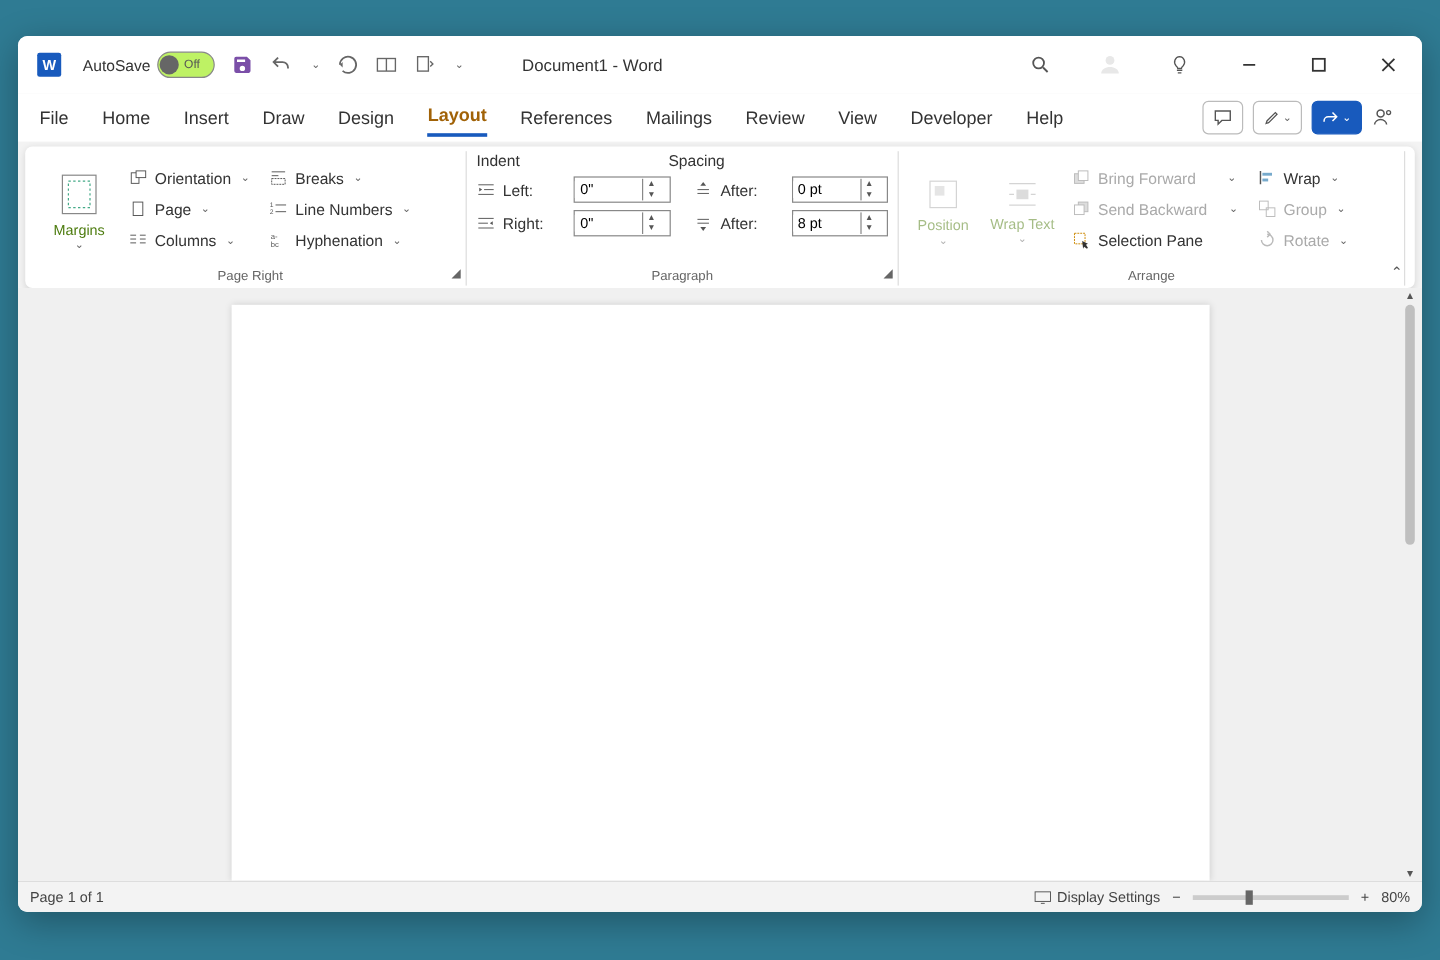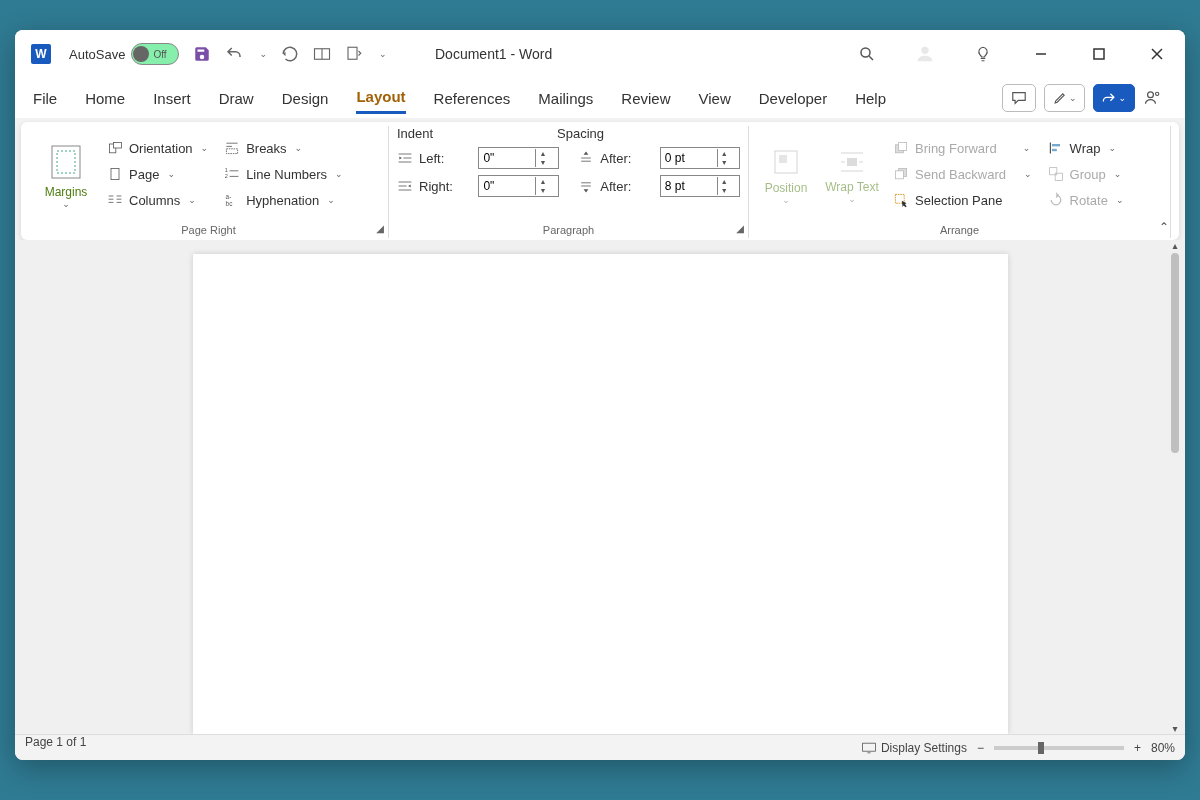--- a/index.html
+++ b/index.html
@@ -1,21 +1,21 @@
 <!DOCTYPE html>
 <html><head>
 <meta charset="utf-8">
 <style>
 *{box-sizing:border-box;margin:0;padding:0;font-family:"Segoe UI",Arial,sans-serif}
 body{background:#2f7b93;width:1200px;height:800px;overflow:hidden;padding:30px 15px 40px 15px}
 .window{background:#f3f3f3;width:100%;height:100%;border-radius:8px;overflow:hidden;display:flex;flex-direction:column;box-shadow:0 8px 30px rgba(0,0,0,.3)}
 .titlebar{height:48px;background:#fff;display:flex;align-items:center;padding:0 8px;position:relative}
 .wlogo{width:20px;height:20px;background:#185abd;color:#fff;display:flex;align-items:center;justify-content:center;font-weight:bold;font-size:12px;border-radius:2px;margin-left:8px;margin-right:18px}
 .autosave-label{font-size:13px;color:#333;margin-right:6px}
-.autosave-toggle{width:48px;height:22px;border:1px solid #888;border-radius:11px;display:flex;align-items:center;padding:1px;margin-right:14px;background:#86efac}
+.autosave-toggle{width:48px;height:22px;border:1px solid #888;border-radius:11px;display:flex;align-items:center;padding:1px;margin-right:14px;background:#bef264}
 .autosave-knob{width:16px;height:16px;background:#666;border-radius:50%}
 .autosave-off{font-size:10px;color:#555;margin-left:4px}
 .qat{display:flex;align-items:center;gap:14px}
 .qat-btn{color:#666;font-size:16px;cursor:pointer}
 .save-icon{color:#7b4fa8;font-size:18px}
 .doc-title{position:absolute;left:420px;font-size:14px;color:#333}
 .title-right{position:absolute;right:8px;display:flex;align-items:center;gap:18px}
 .title-right .tbtn{width:40px;height:40px;display:flex;align-items:center;justify-content:center;color:#555;font-size:14px;cursor:pointer}
 .tabs{height:40px;background:#fff;display:flex;align-items:center;padding:0 18px;gap:28px;border-bottom:none}
 .tab{font-size:15px;color:#333;padding:6px 0;cursor:pointer}
@@ -47,21 +47,21 @@
 .spin input{border:none;width:56px;font-size:12px;padding:0 4px;outline:none}
 .spin .arrows{display:flex;flex-direction:column;border-left:1px solid #888;width:14px}
 .spin .arrows span{font-size:7px;text-align:center;line-height:9px;color:#555;cursor:pointer}
 .launcher{position:absolute;right:4px;bottom:4px;font-size:10px;color:#666;cursor:pointer}
 .collapse-caret{position:absolute;right:10px;bottom:6px;font-size:12px;color:#555;cursor:pointer}
 .canvas-area{flex:1;background:#f0f0f0;overflow:hidden;position:relative;display:flex;justify-content:center;padding-top:14px}
 .page{width:815px;height:100%;background:#fff;box-shadow:0 0 6px rgba(0,0,0,.15)}
 .vscroll{position:absolute;right:2px;top:0;bottom:0;width:16px;display:flex;flex-direction:column;align-items:center}
 .vscroll .arr{font-size:10px;color:#555;cursor:pointer}
 .vscroll .thumb{width:8px;height:200px;background:#bfbfbf;border-radius:4px;margin-top:2px}
-.statusbar{height:26px;background:#f3f3f3;border-top:1px solid #ddd;display:flex;padding:0 10px;font-size:12px;color:#444}
+.statusbar{height:26px;background:#f3f3f3;border-top:1px solid #ddd;display:flex;align-items:center;padding:0 10px;font-size:12px;color:#444}
 .statusbar .right{margin-left:auto;display:flex;align-items:center;gap:10px}
 .zoom-slider{width:130px;height:4px;background:#ccc;position:relative}
 .zoom-slider .zthumb{position:absolute;left:44px;top:-4px;width:6px;height:12px;background:#666}
 svg{display:block}
 </style>
 </head>
 <body>
 
 <div class="window">
 

